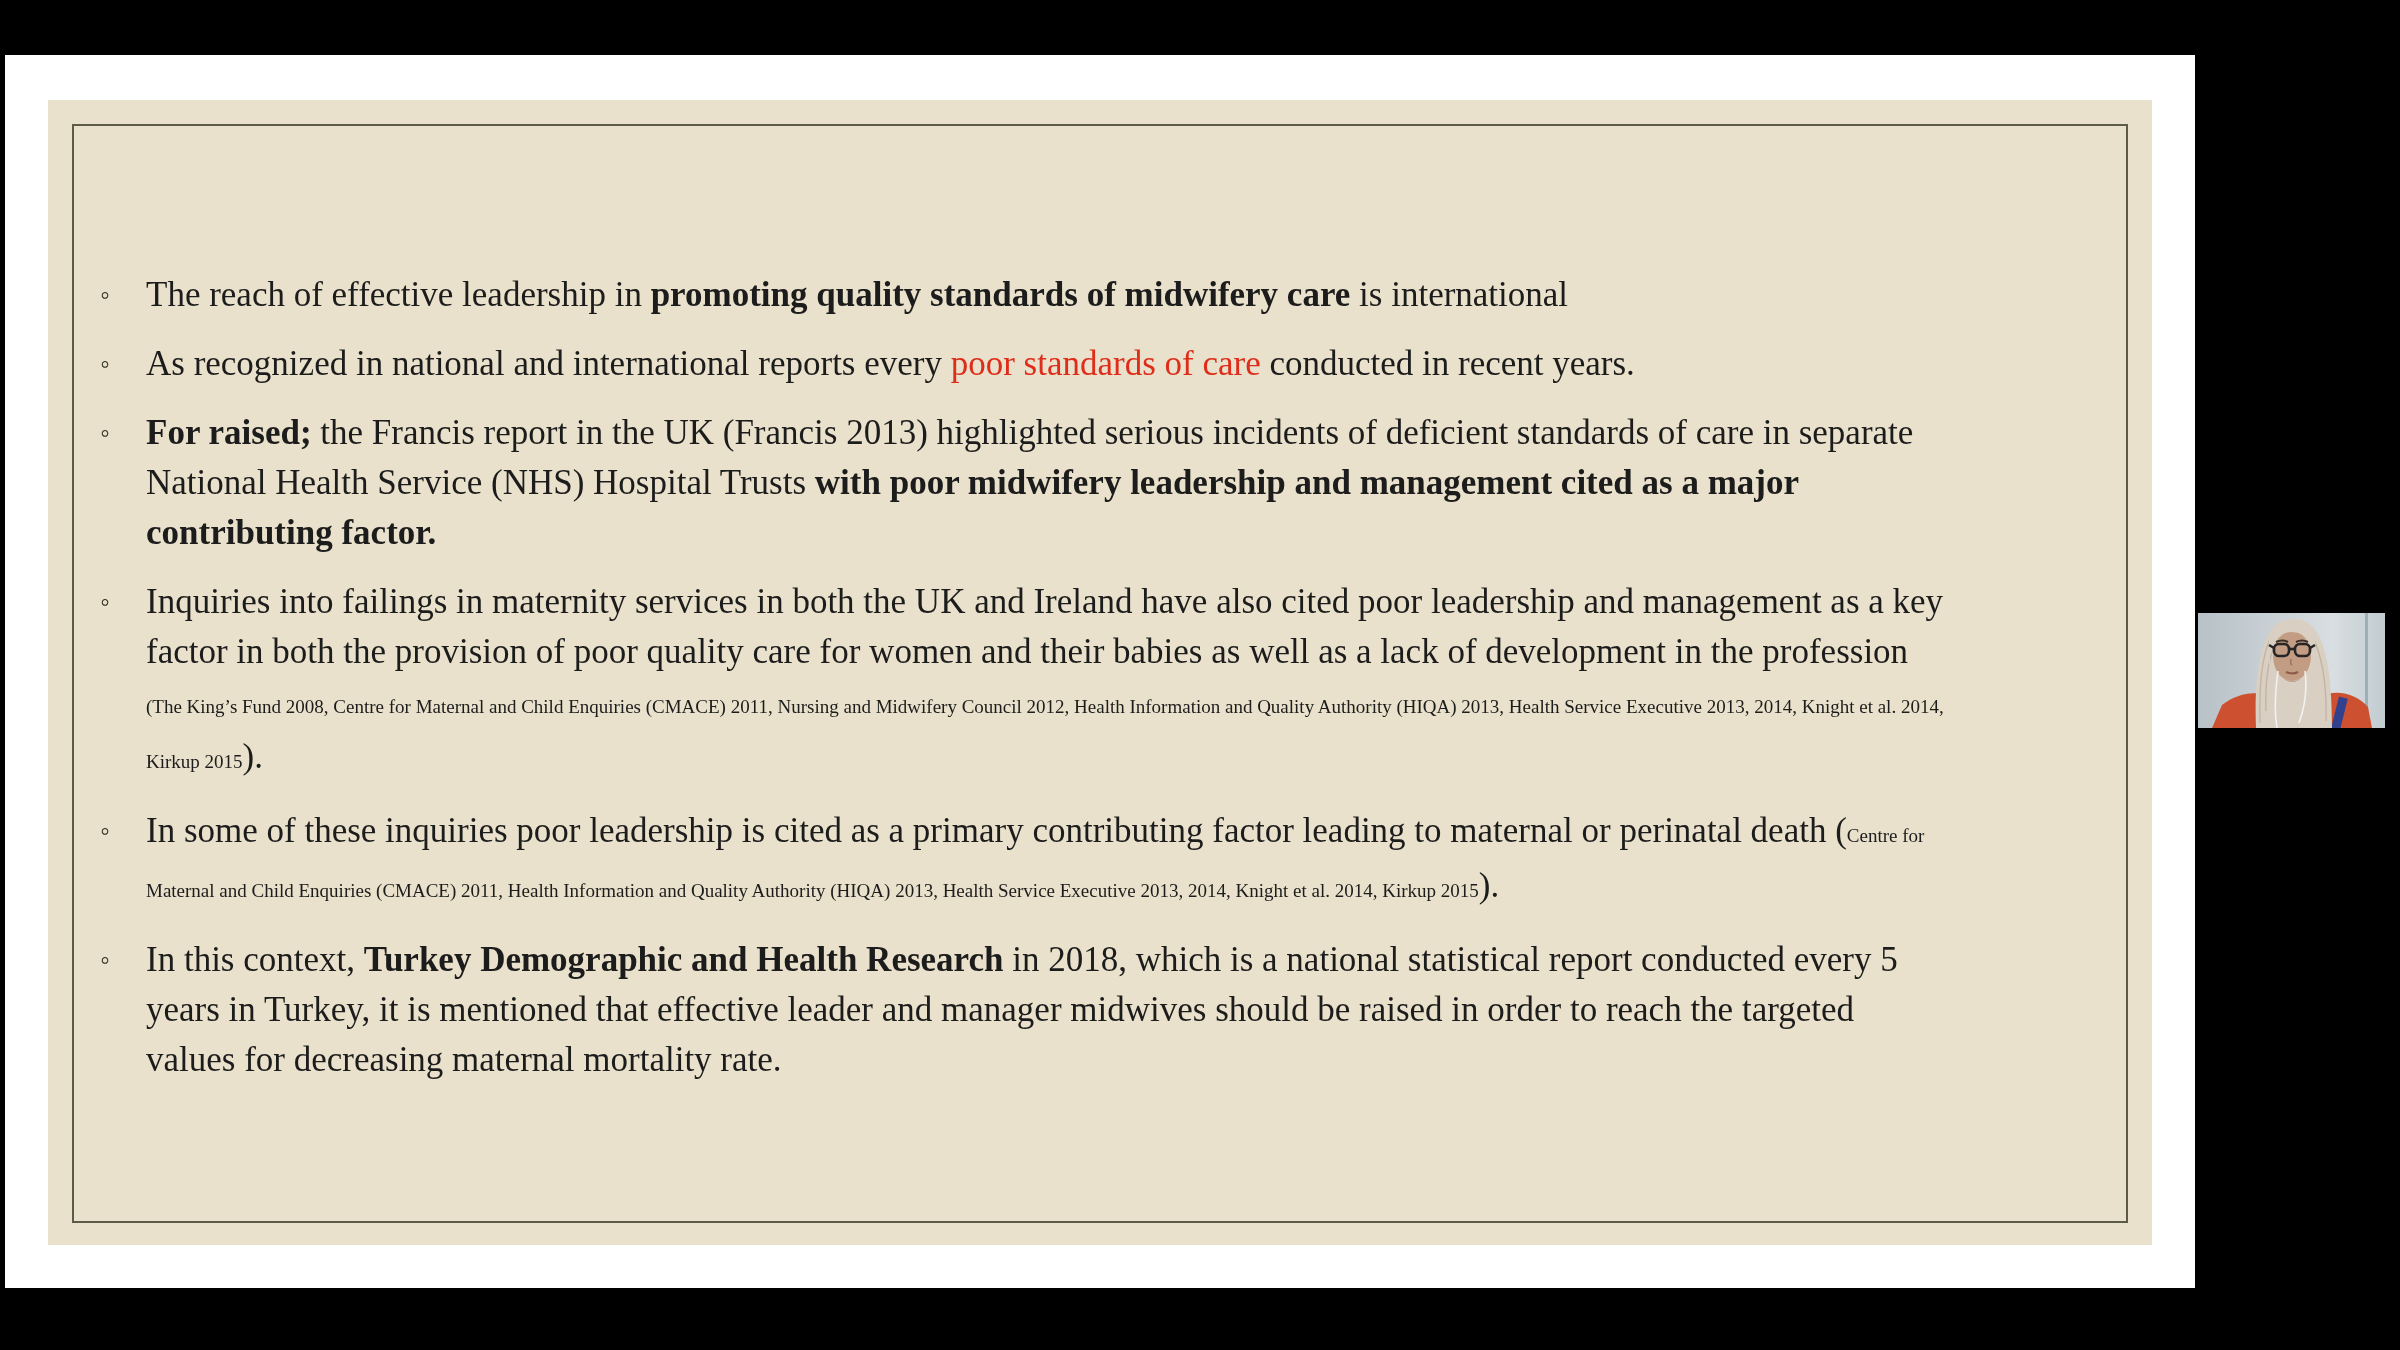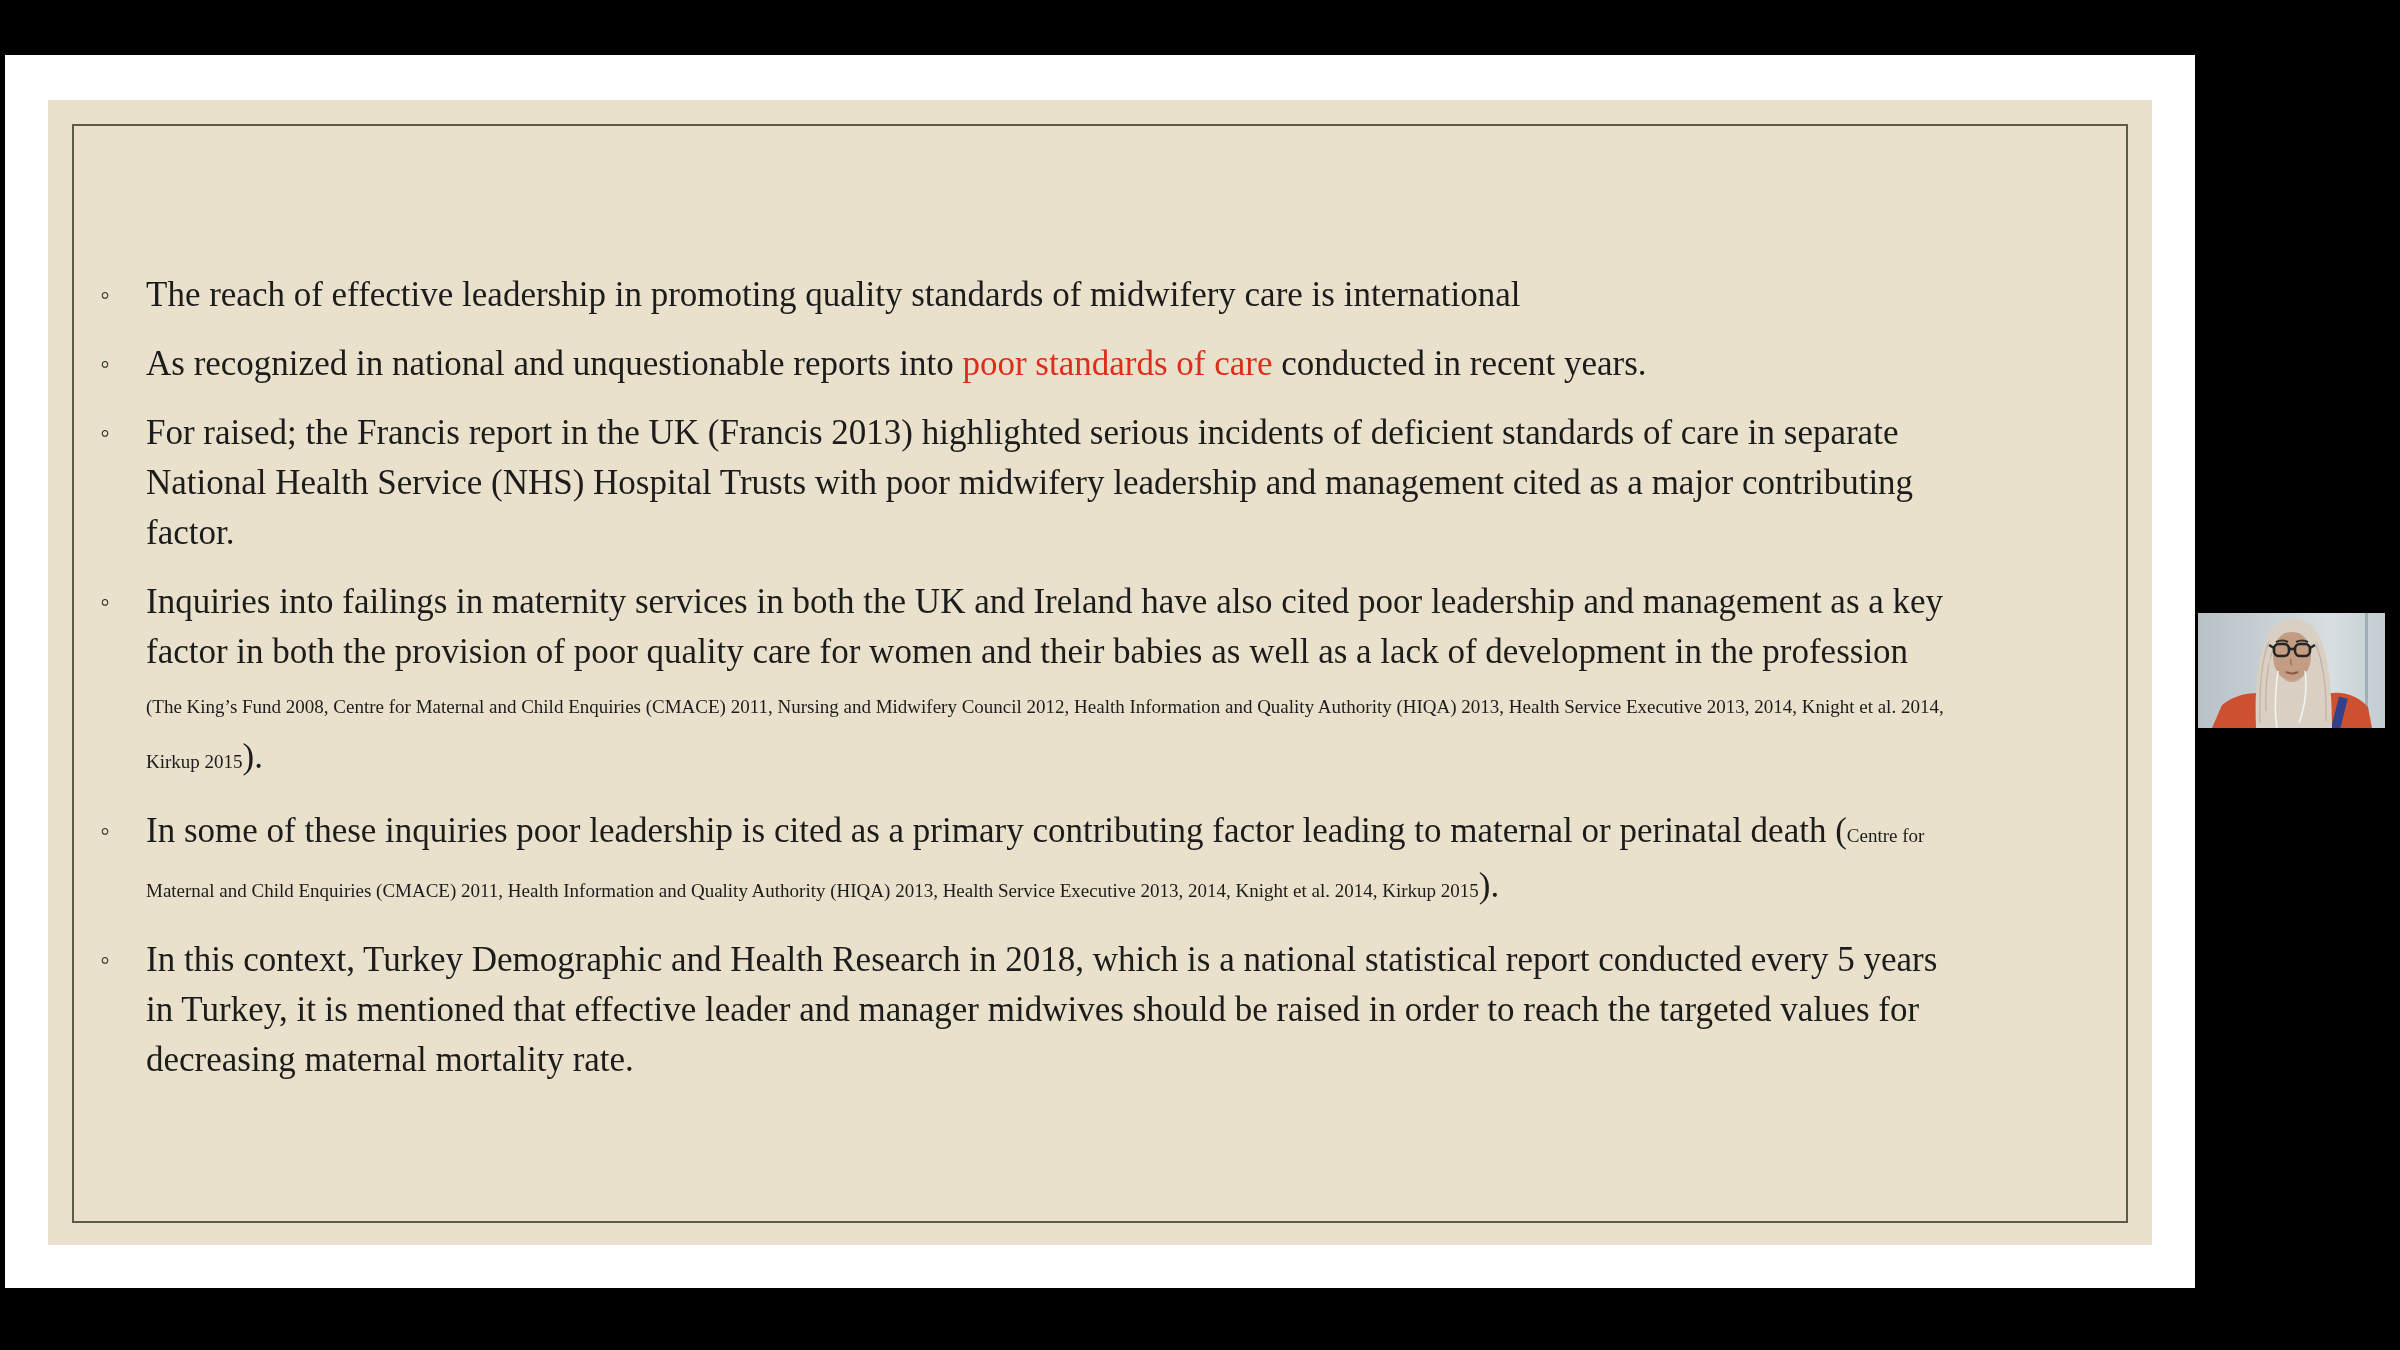--- a/index.html
+++ b/index.html
@@ -35,21 +35,21 @@
     font-size:35px;line-height:50px;
     margin:0 0 19px 0;
   }
   .glyph{
     flex:0 0 46px;width:46px;
     font-size:28px;line-height:50px;
     color:#2e2e24;
   }
   .btext{flex:1 1 auto;}
   .run-n{}
-  .run-b{font-weight:normal;text-align:right;}
+  .run-b{font-weight:bold;text-align:right;}
   .run-r{color:var(--accent-red,#de2d1a);margin-top:29px;}
   .run-sm{font-size:19px;}
   .webcam{
     position:absolute;left:2198px;top:613px;
     width:187px;height:115px;
     background:#c6ced3;
   }
   .webcam svg{display:block;}
   .letterbox{position:absolute;background:var(--canvas,#000);}
   .lb-right{left:2195px;top:0;width:205px;height:1350px;}
@@ -62,21 +62,21 @@
 <div class="app-window">
   <div class="slide">
     <div class="slide-frame"></div>
     <ul class="bullet-list">
         <li class="bullet-item">
           <span class="glyph">◦</span>
           <span class="btext"><span class="run-n">The reach of effective leadership in </span><span class="run-b">promoting quality standards of midwifery care</span><span class="run-n"> is international</span></span>
         </li>
         <li class="bullet-item">
           <span class="glyph">◦</span>
-          <span class="btext"><span class="run-n">As recognized in national and unquestionable reports into </span><span class="run-r">poor standards of care</span><span class="run-n"> conducted in recent years.</span></span>
+          <span class="btext"><span class="run-n">As recognized in national and international reports every </span><span class="run-r">poor standards of care</span><span class="run-n"> conducted in recent years.</span></span>
         </li>
         <li class="bullet-item">
           <span class="glyph">◦</span>
           <span class="btext"><span class="run-b">For raised;</span><span class="run-n"> the Francis report in the UK (Francis 2013) highlighted serious incidents of deficient standards of care in separate National Health Service (NHS) Hospital Trusts </span><span class="run-b">with poor midwifery leadership and management cited as a major contributing factor.</span></span>
         </li>
         <li class="bullet-item">
           <span class="glyph">◦</span>
           <span class="btext"><span class="run-n">Inquiries into failings in maternity services in both the UK and Ireland have also cited poor leadership and management as a key factor in both the provision of poor quality care for women and their babies as well as a lack of development in the profession </span><span class="run-sm">(The King’s Fund 2008, Centre for Maternal and Child Enquiries (CMACE) 2011, Nursing and Midwifery Council 2012, Health Information and Quality Authority (HIQA) 2013, Health Service Executive 2013, 2014, Knight et al. 2014, Kirkup 2015</span><span class="run-n">).</span></span>
         </li>
         <li class="bullet-item">

